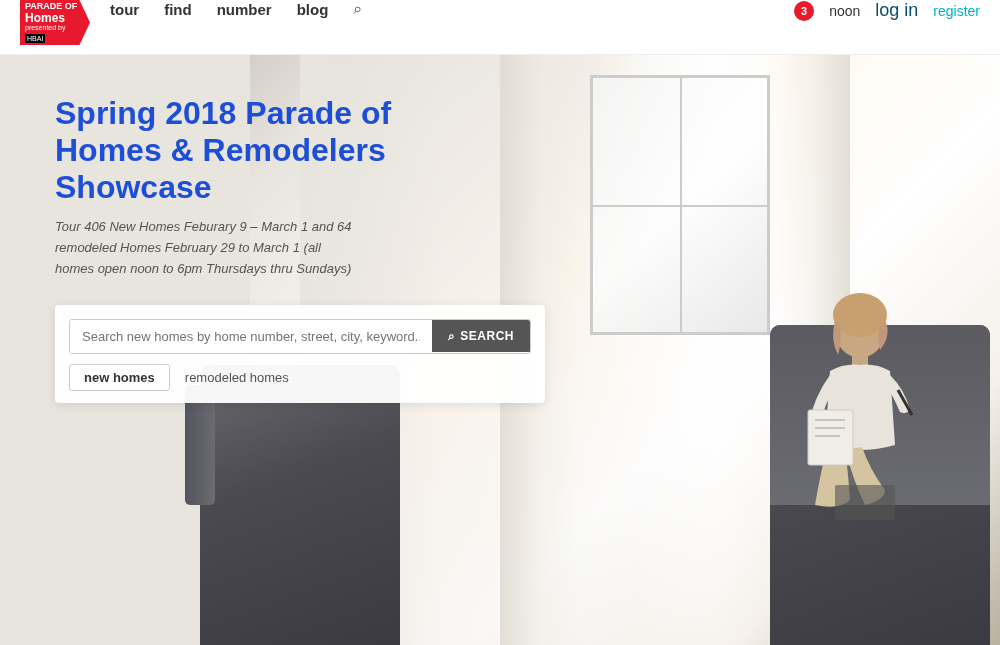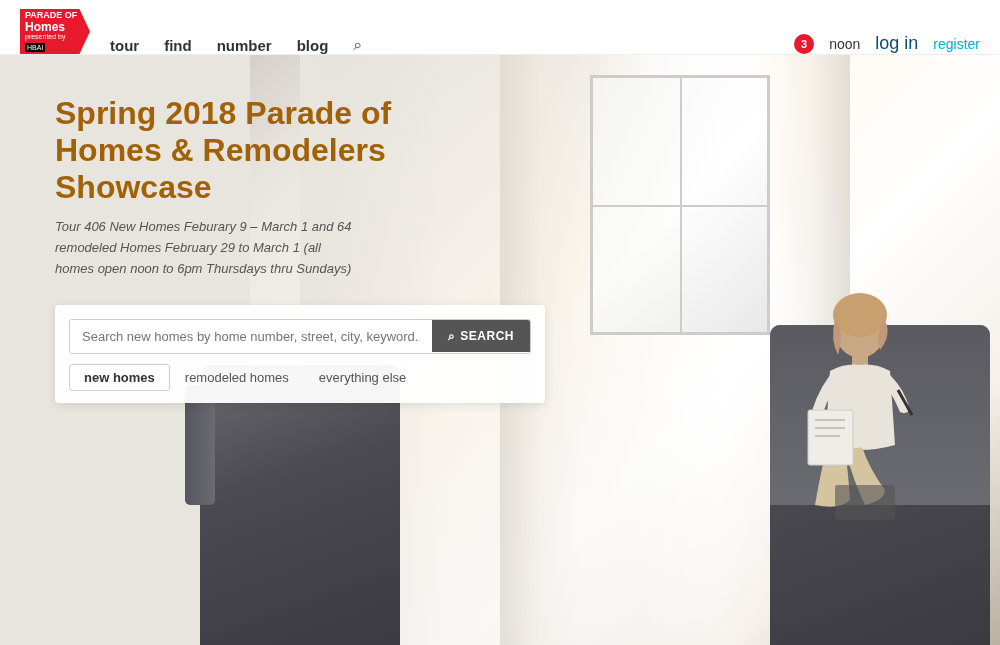--- a/index.html
+++ b/index.html
@@ -13,21 +13,21 @@
       background: #fff;
     }
 
     
     header {
       position: absolute;
       top: 0; left: 0; right: 0;
       height: 55px;
       background: #fff;
       display: flex;
-      align-items: flex-end;
+      align-items: flex-start;
       padding: 0 20px;
       z-index: 10;
       border-bottom: 1px solid #eee;
     }
 
     .logo-wrapper {
       display: flex;
       align-items: center;
       margin-right: 20px;
     }
@@ -294,21 +294,21 @@
       position: absolute;
       top: 40px;
       left: 55px;
       width: 440px;
       z-index: 10;
     }
 
     .hero-title {
       font-size: 32px;
       font-weight: 900;
-      color: #a16207;
+      color: #1d4ed8;
       line-height: 1.15;
       margin-bottom: 12px;
     }
 
     .hero-subtitle {
       font-size: 13px;
       color: #555;
       line-height: 1.6;
       margin-bottom: 25px;
       font-style: italic;
@@ -483,19 +483,16 @@
         </button>
       </div>
 
       <div class="search-tabs">
         <div class="search-tab active">
           <span>new homes</span>
         </div>
         <div class="search-tab">
           <span>remodeled homes</span>
         </div>
-        <div class="search-tab">
-          <span>everything else</span>
-        </div>
       </div>
     </div>
   </div>
 </section>
 
 </body></html>

